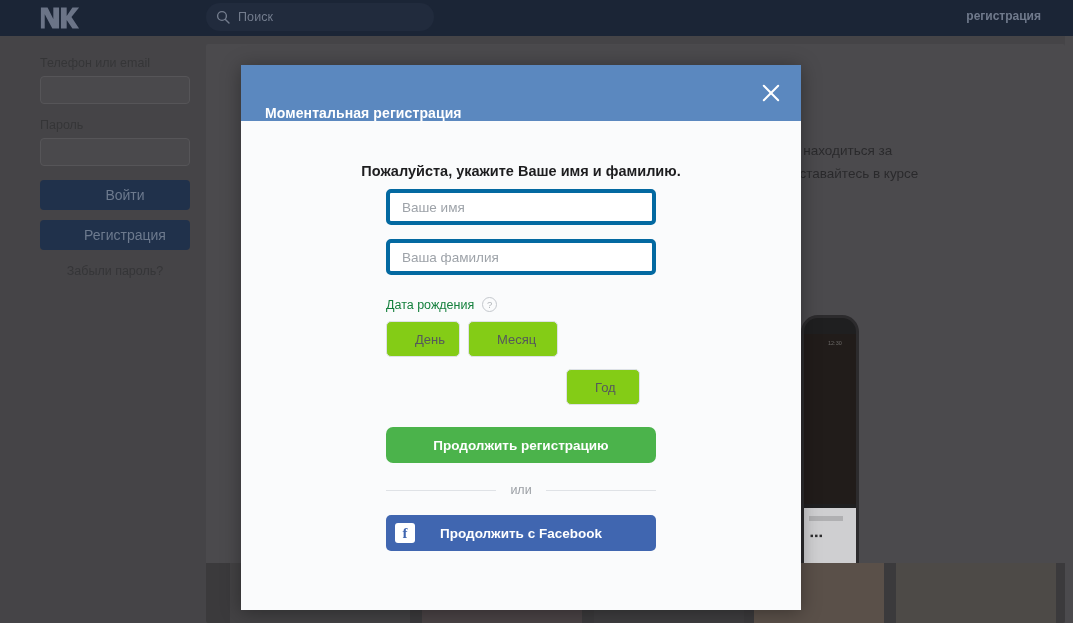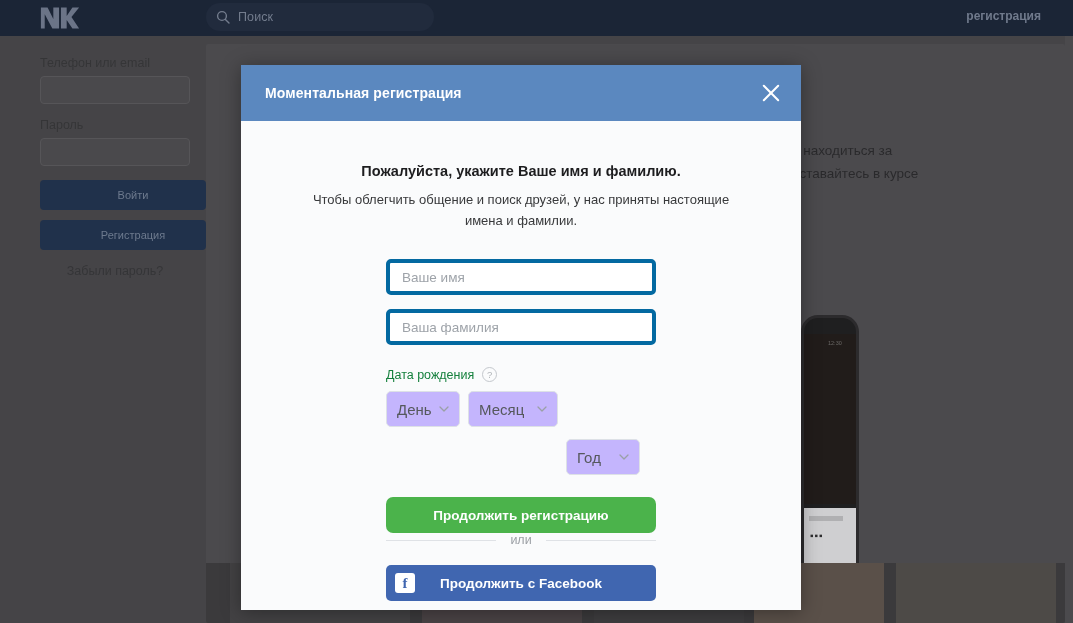--- a/index.html
+++ b/index.html
@@ -75,25 +75,25 @@
     margin-bottom: 6px;
   }
   .login-input {
     width: 150px; height: 28px;
     background: #4a494c;
     border: 1px solid #565558;
     border-radius: 4px;
     margin-bottom: 14px;
   }
   .btn-dark {
-    width: 166px; height: 30px;
+    width: 150px; height: 30px;
     background: #20314b;
     border: none; border-radius: 4px;
     color: #6d7a8e;
-    font-size: 11px;
+    font-size: 14px;
     font-family: inherit;
     cursor: pointer;
     margin-bottom: 10px;
     padding-left: 20px;
   }
   .forgot {
     width: 150px;
     text-align: center;
     font-size: 12.5px;
     color: #2b2c2e;
@@ -163,21 +163,21 @@
     position: absolute; left: 241px; top: 65px;
     width: 560px; height: 545px;
     background: #fafbfc;
     box-shadow: 0 2px 18px rgba(0,0,0,.35);
     z-index: 20;
   }
   .modal-header {
     position: relative;
     width: 560px; height: 56px;
     background: #5b88bf;
-    display: flex; align-items: center;
+    display: flex; align-items: flex-end;
   }
   .modal-title {
     margin-left: 24px;
     color: #ffffff;
     font-size: 14px;
     font-weight: bold;
     letter-spacing: .1px;
   }
   .modal-close {
     position: absolute; right: 18px; top: 16px;
@@ -243,24 +243,24 @@
     line-height: 13px;
     text-align: center;
     cursor: pointer;
   }
 
   .selects { display: flex; gap: 8px; }
   .select {
     height: 36px;
     border: 1px solid #dde1e6;
     border-radius: 5px;
-    background: #c4b5fd;
+    background: #84cc16;
     display: flex; align-items: center; justify-content: space-between;
-    padding: 0 10px;
-    font-size: 15px;
+    padding: 0 28px;
+    font-size: 13px;
     color: #55585c;
     cursor: pointer;
   }
   .select.day   { width: 74px; }
   .select.month { width: 90px; }
   .select.year  { width: 74px; margin-top: 48px; }
   .chev { width: 10px; height: 6px; margin-left: 6px; }
   .chev svg { display: block; }
 
   .btn-green {
@@ -271,20 +271,21 @@
     color: #ffffff;
     font-size: 13.5px;
     font-weight: bold;
     font-family: inherit;
     cursor: pointer;
   }
 
   .or-row {
     display: flex; align-items: center;
     width: 270px;
+    margin-top: 20px;
     color: #9a9ea4;
     font-size: 12.5px;
   }
   .or-line { flex: 1; height: 1px; background: #dfe2e6; }
   .or-text { padding: 0 14px; }
 
   .btn-fb {
     width: 270px; height: 36px;
     margin-top: 18px;
     background: #4066b0;
@@ -382,21 +383,20 @@
       <div class="modal-close">
         <svg viewBox="0 0 20 20" xmlns="http://www.w3.org/2000/svg">
           <line x1="4" y1="4" x2="16" y2="16" stroke="#ffffff" stroke-width="1.7" stroke-linecap="round"></line>
           <line x1="16" y1="4" x2="4" y2="16" stroke="#ffffff" stroke-width="1.7" stroke-linecap="round"></line>
         </svg>
       </div>
     </div>
 
     <div class="modal-body">
       <div class="modal-heading">Пожалуйста, укажите Ваше имя и фамилию.</div>
-      <div class="modal-sub">Чтобы облегчить общение и поиск друзей, у нас приняты настоящие имена и фамилии.</div>
 
       <div class="form">
 
         <input class="text-input first" type="text" autofocus="" placeholder="Ваше имя" style="">
 
         <input class="text-input" type="text" placeholder="Ваша фамилия" style="">
 
         <div class="bday-label-row">
           <span class="bday-label">Дата рождения</span>
           <span class="help-icon">?</span>

